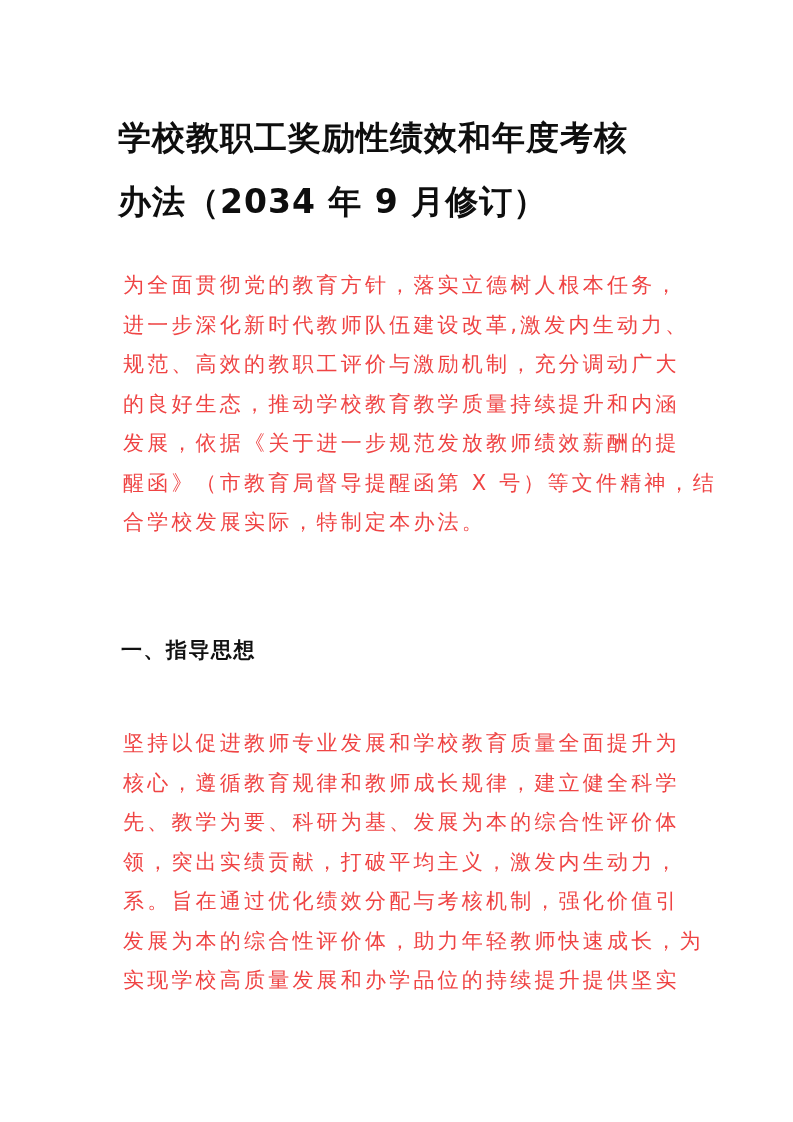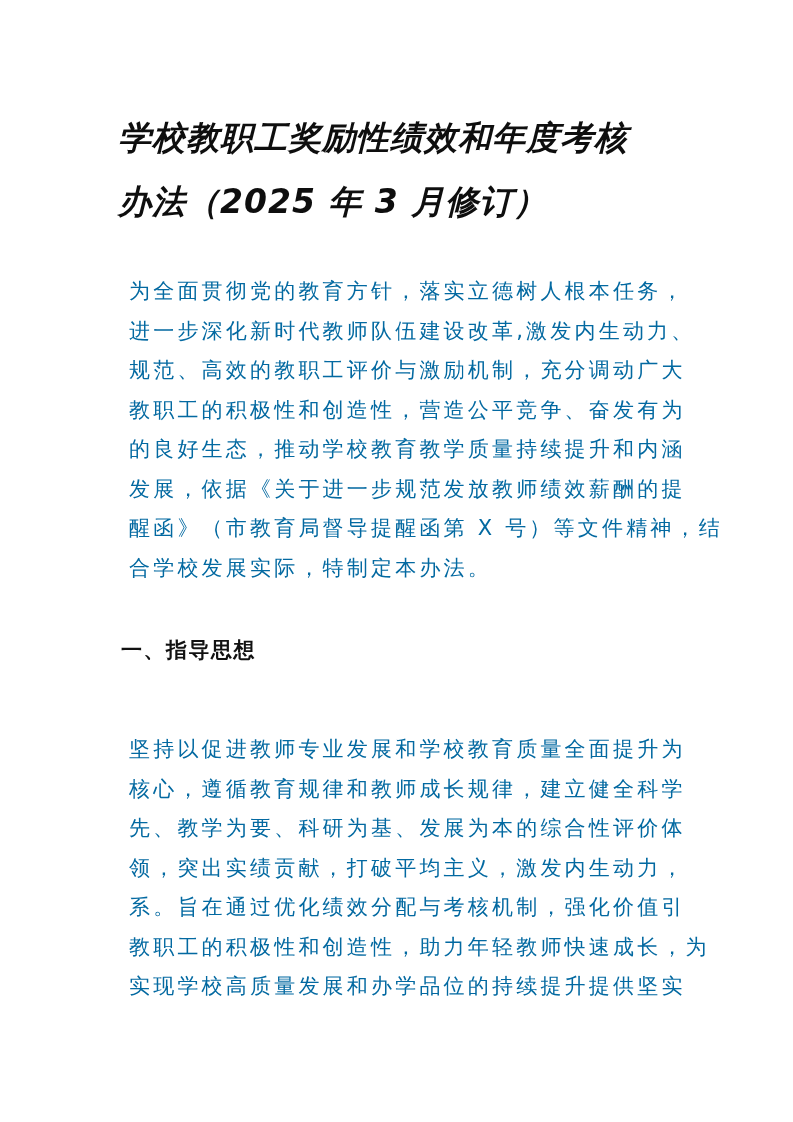--- a/index.html
+++ b/index.html
@@ -27,30 +27,30 @@
       left: 118px;
       top: 106px;
       width: 580px;
       font-size: 33px;
       font-weight: bold;
       line-height: 64px;
       letter-spacing: 1px;
       color: #0e0e0e;
       margin: 0;
     }
-    .title .line { display: block; white-space: nowrap; font-style: italic; }
+    .title .line { display: block; white-space: nowrap; }
     .para {
       position: absolute;
       left: 121px;
       width: 570px;
       font-size: 21px;
       line-height: 39.5px;
       letter-spacing: 3.2px;
-      color: #0369a1;
-      margin: 8px;
+      color: #ef4444;
+      margin: 2px;
     }
     .para .line { display: block; white-space: nowrap; }
     .heading {
       position: absolute;
       left: 121px;
       top: 630px;
       font-size: 21px;
       font-weight: bold;
       line-height: 40px;
       letter-spacing: 1.5px;
@@ -61,39 +61,38 @@
     #para-intro { top: 264px; }
     #para-guide { top: 722px; }
   </style>
 </head>
 <body>
 
 <div class="page">
 
   <h1 class="title">
     <span class="line">学校教职工奖励性绩效和年度考核</span>
-    <span class="line">办法（2025 年 3 月修订）</span>
+    <span class="line">办法（2034 年 9 月修订）</span>
   </h1>
 
   <p class="para" id="para-intro">
     <span class="line">为全面贯彻党的教育方针，落实立德树人根本任务，</span>
     <span class="line">进一步深化新时代教师队伍建设改革,激发内生动力、</span>
     <span class="line">规范、高效的教职工评价与激励机制，充分调动广大</span>
-    <span class="line">教职工的积极性和创造性，营造公平竞争、奋发有为</span>
     <span class="line">的良好生态，推动学校教育教学质量持续提升和内涵</span>
     <span class="line">发展，依据《关于进一步规范发放教师绩效薪酬的提</span>
     <span class="line">醒函》（市教育局督导提醒函第 X 号）等文件精神，结</span>
     <span class="line">合学校发展实际，特制定本办法。</span>
   </p>
 
   <h2 class="heading">一、指导思想</h2>
 
   <p class="para" id="para-guide">
     <span class="line">坚持以促进教师专业发展和学校教育质量全面提升为</span>
     <span class="line">核心，遵循教育规律和教师成长规律，建立健全科学</span>
     <span class="line">先、教学为要、科研为基、发展为本的综合性评价体</span>
     <span class="line">领，突出实绩贡献，打破平均主义，激发内生动力，</span>
     <span class="line">系。旨在通过优化绩效分配与考核机制，强化价值引</span>
-    <span class="line">教职工的积极性和创造性，助力年轻教师快速成长，为</span>
+    <span class="line">发展为本的综合性评价体，助力年轻教师快速成长，为</span>
     <span class="line">实现学校高质量发展和办学品位的持续提升提供坚实</span>
   </p>
 
 </div>
 
 </body></html>

